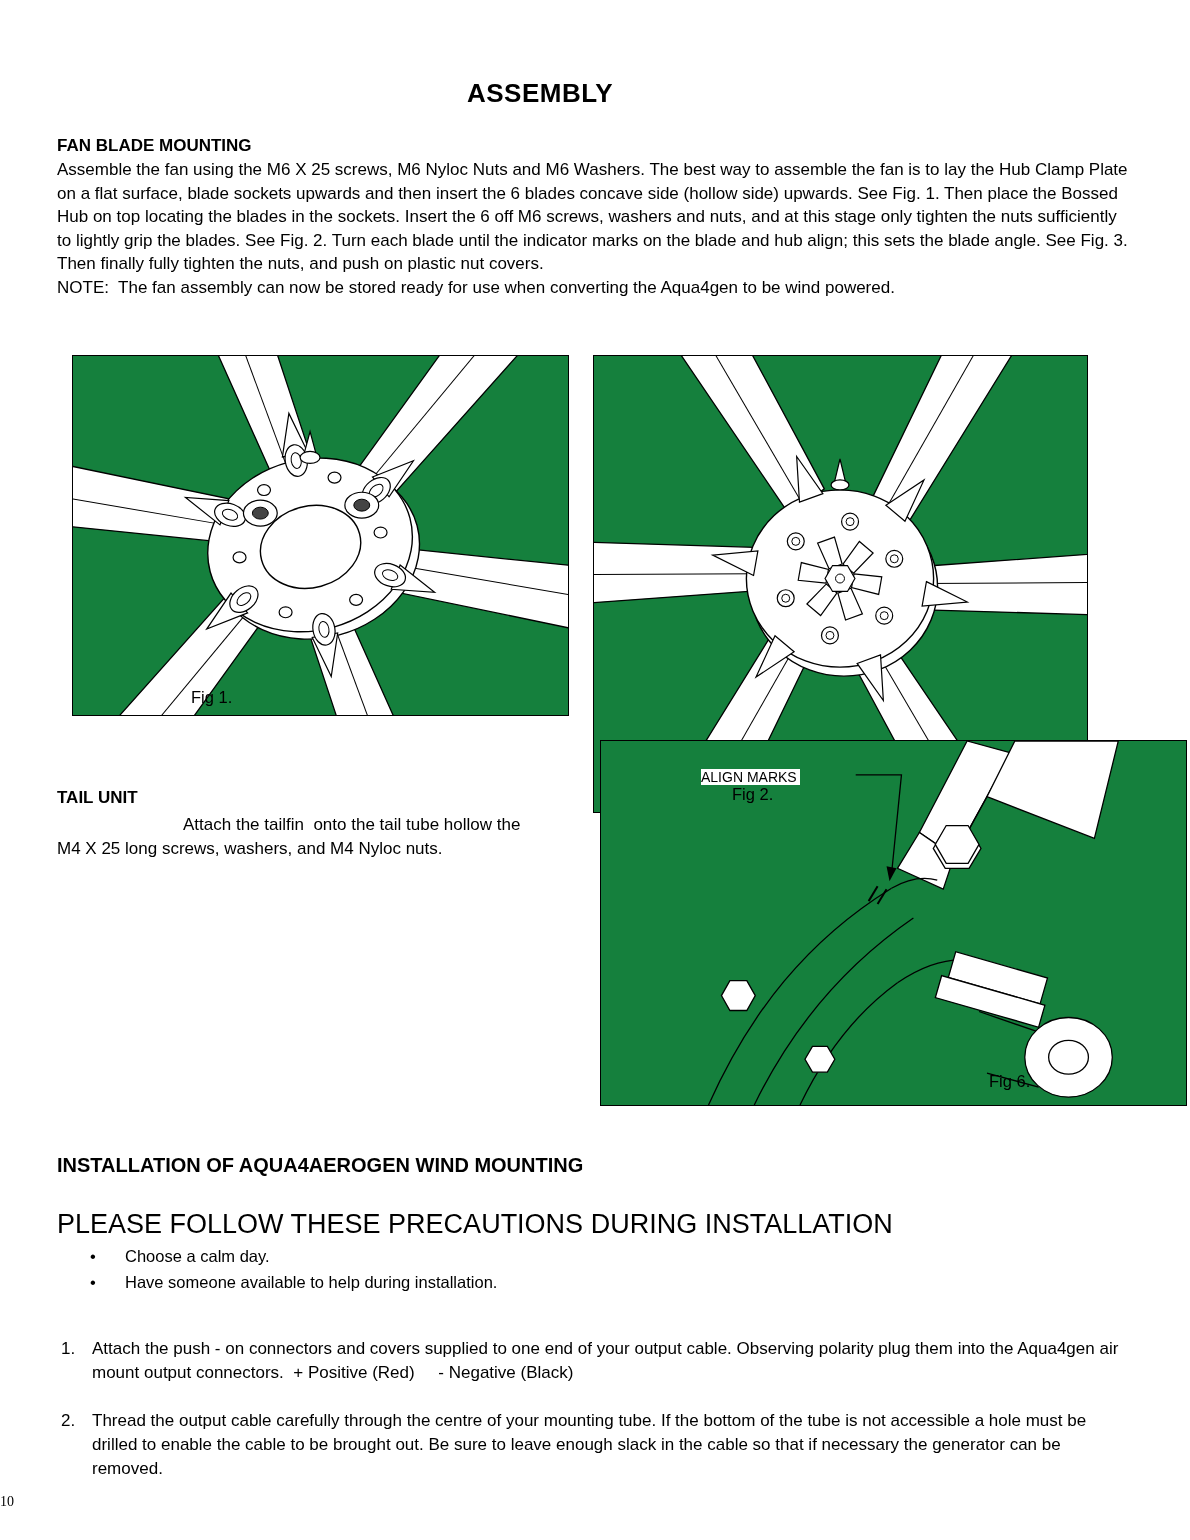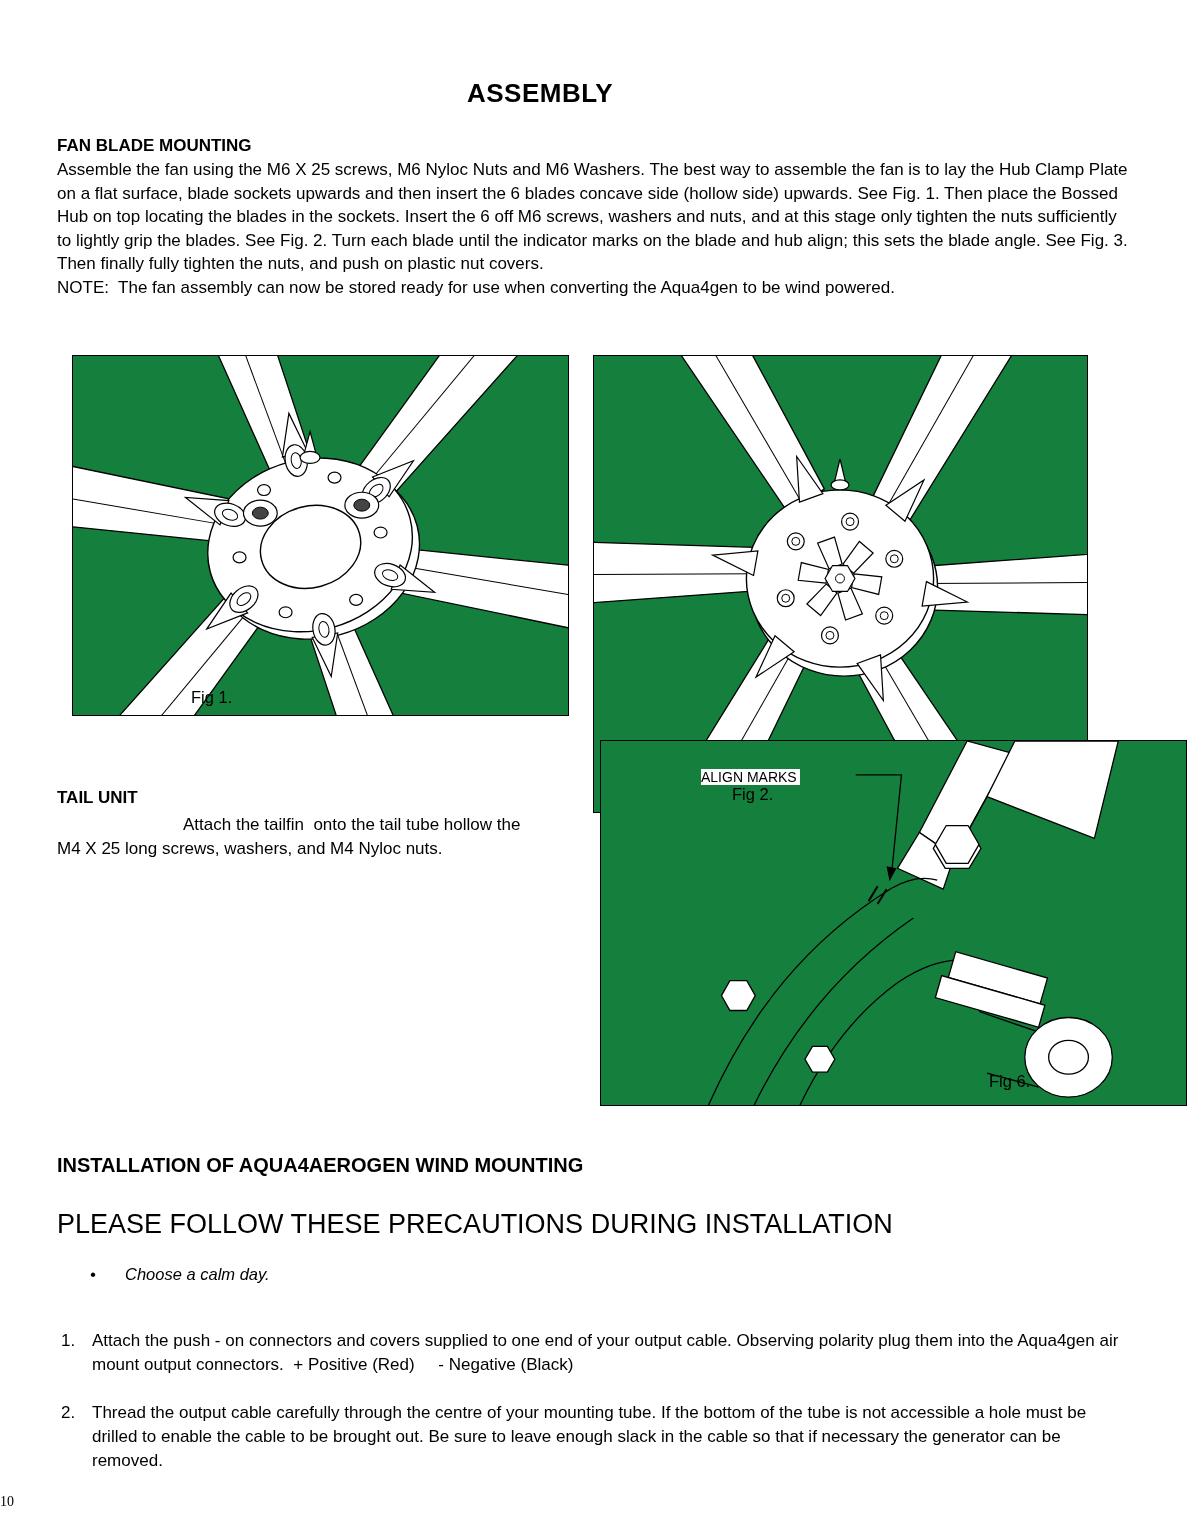--- a/index.html
+++ b/index.html
@@ -45,21 +45,21 @@
   }
 
   .tail-section { position: absolute; left: 57px; top: 786px; width: 530px; }
   .tail-section .section-heading { margin-bottom: 3px; }
   .tail-line { font-size: 17px; line-height: 24px; }
   .tail-line.indent { padding-left: 126px; }
 
   .install-section { position: absolute; left: 57px; top: 1152px; width: 1076px; }
   .install-heading { font-size: 20px; font-weight: bold; line-height: 26px; }
   .install-subheading { font-size: 27px; font-weight: normal; line-height: 26px; margin-top: 33px; }
-  .precautions { margin-top: 24px; margin-left: 33px; list-style: none; font-style: italic; }
+  .precautions { margin-top: 6px; margin-left: 33px; list-style: none; }
   .precautions li {
     position: relative; padding-left: 35px;
     font-size: 16.5px; line-height: 26px;
   }
   .precautions li::before { content: "\2022"; position: absolute; left: 0; top: 0; }
   .steps { margin-top: 42px; }
   .step { display: flex; margin-top: 24px; font-size: 17px; line-height: 24px; }
   .step-num { flex: none; width: 35px; padding-left: 4px; }
   .step-text { flex: 1; }
 
@@ -229,20 +229,23 @@
     <div class="tail-line prewrap">M4 X 25 long screws, washers, and M4 Nyloc nuts.</div>
   </section>
 
   <section class="install-section">
     <h2 class="install-heading">INSTALLATION OF AQUA4AEROGEN WIND MOUNTING</h2>
     <h3 class="install-subheading">PLEASE FOLLOW THESE PRECAUTIONS DURING INSTALLATION</h3>
     <ul class="precautions">
       <li>
         <span>Choose a calm day.</span>
       </li>
+      <li>
+        <span>Have someone available to help during installation.</span>
+      </li>
     </ul>
     <div class="steps">
       <div class="step">
         <span class="step-num">1.</span>
         <span class="step-text prewrap">Attach the push - on connectors and covers supplied to one end of your output cable. Observing polarity plug them into the Aqua4gen air mount output connectors.  + Positive (Red)     - Negative (Black)</span>
       </div>
       <div class="step">
         <span class="step-num">2.</span>
         <span class="step-text prewrap">Thread the output cable carefully through the centre of your mounting tube. If the bottom of the tube is not accessible a hole must be drilled to enable the cable to be brought out. Be sure to leave enough slack in the cable so that if necessary the generator can be removed.</span>
       </div>

